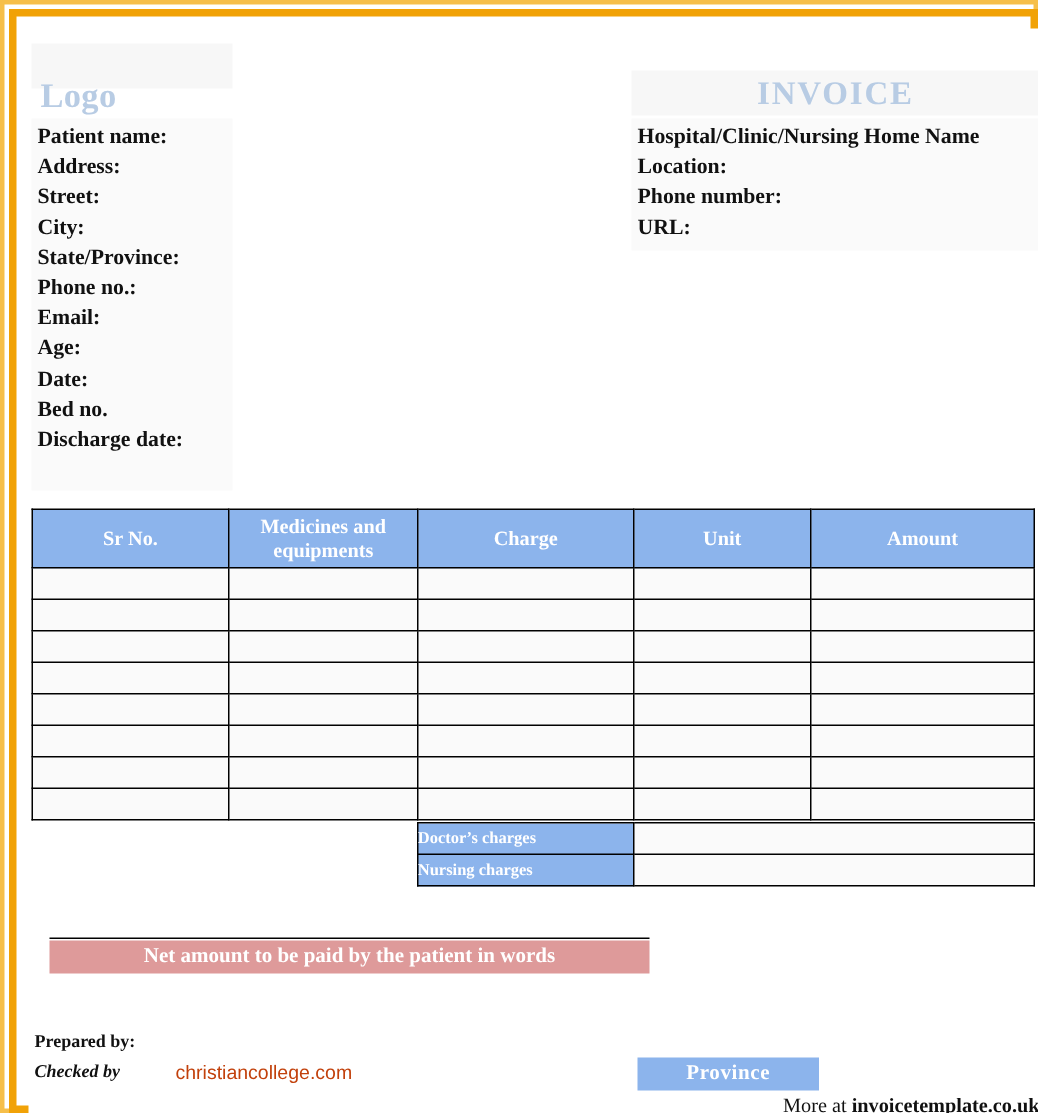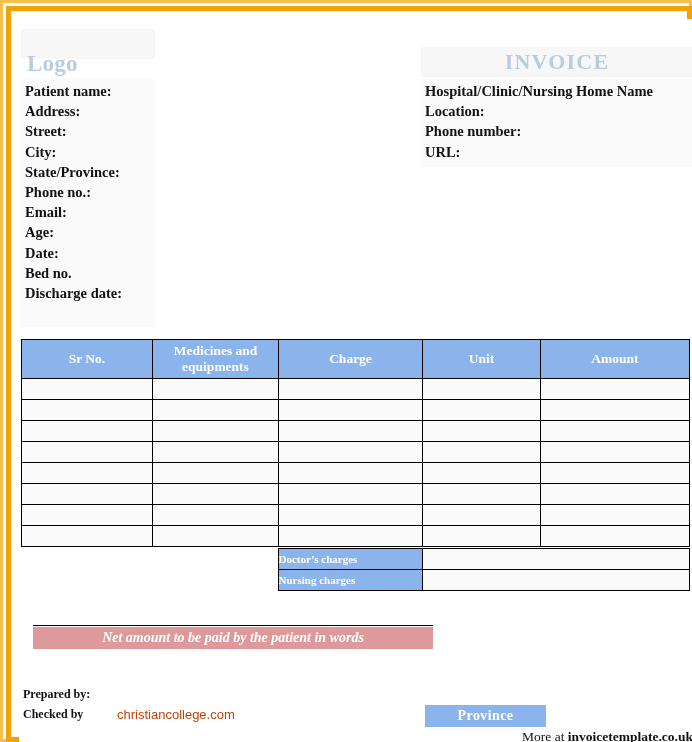--- a/index.html
+++ b/index.html
@@ -183,40 +183,39 @@
     position: absolute;
     left: 14px;
     top: 608px;
     width: 400px;
     height: 22px;
     background: #de9a9a;
     display: flex;
     align-items: center;
     justify-content: center;
     box-sizing: border-box;
-    font-style: italic;
   }
   #net-bar-text {
     color: #ffffff;
     font-size: 14px;
     font-weight: bold;
     white-space: nowrap;
   }
 
   
   .footer-line {
     position: absolute;
     left: 4px;
     font-size: 12px;
     font-weight: bold;
     color: #111111;
     white-space: nowrap;
   }
   #prepared-by { top: 668px; }
-  #checked-by  { top: 688px; }
+  #checked-by  { top: 688px; font-style: italic; }
 
   #watermark {
     position: absolute;
     left: 98px;
     top: 688px;
     font-size: 13px;
     color: #c2410c;
     white-space: nowrap;
     font-family: "Liberation Sans", sans-serif;
   }

